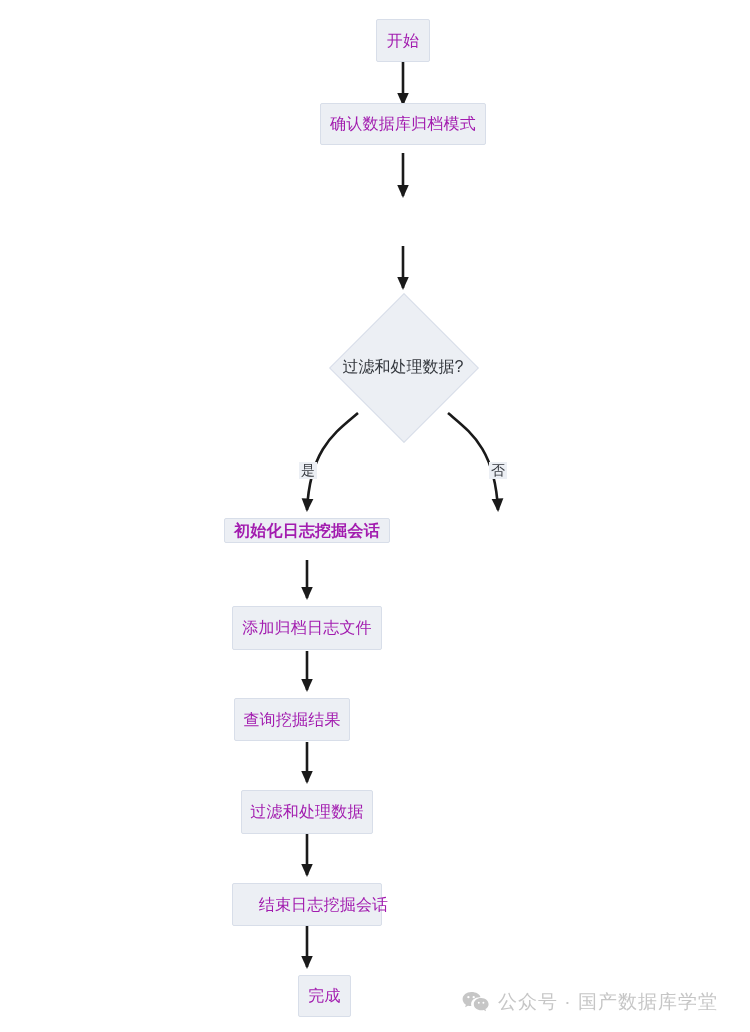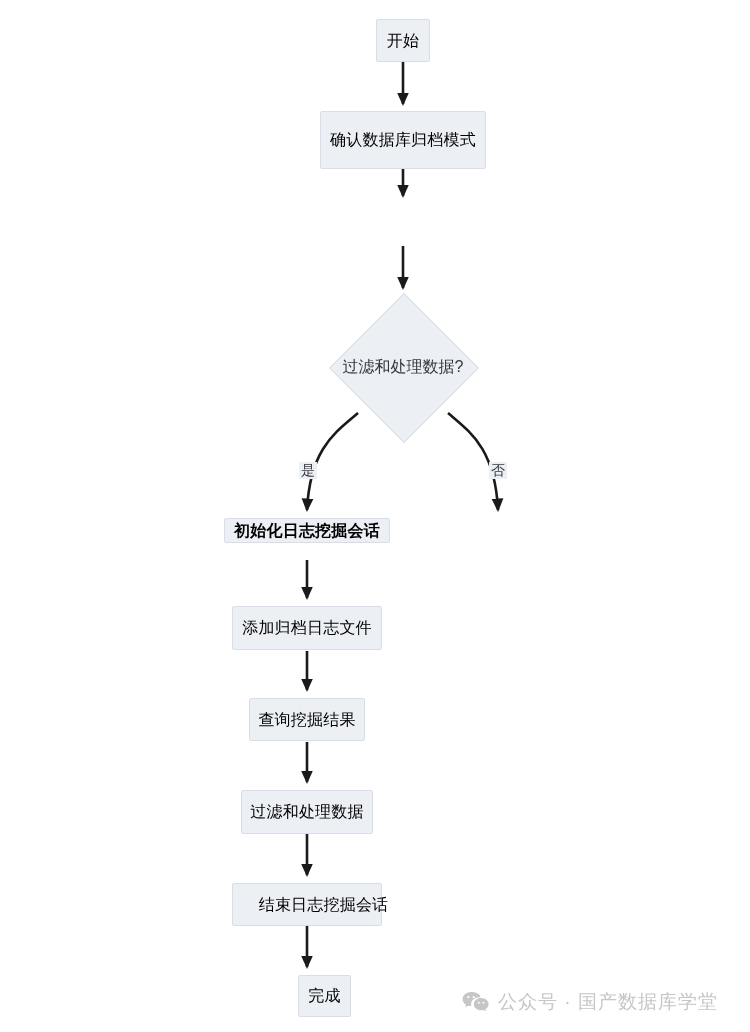--- a/index.html
+++ b/index.html
@@ -25,21 +25,21 @@
   }
   .node {
     position: absolute;
     box-sizing: border-box;
     background: #eceff4;
     border: 1px solid #d8dee9;
     border-radius: 2px;
     display: flex;
     align-items: center;
     justify-content: center;
-    color: #000000;
+    color: #a21caf;
     font-size: 16px;
     line-height: 1;
     white-space: nowrap;
     letter-spacing: 0.2px;
     z-index: 2;
   }
   .diamond-wrap {
     position: absolute;
     z-index: 2;
   }
@@ -117,21 +117,21 @@
       <path d="M 307 742 L 307 782"></path>
       <path d="M 307 834 L 307 875"></path>
       <path d="M 307 926 L 307 967"></path>
     </g>
   </svg>
 
   <div class="node" style="left:376px; top:19px; width:54px; height:43px;">
     <span>开始</span>
   </div>
 
-  <div class="node" style="left:320px; top:111px; width:166px; height:58px;">
+  <div class="node" style="left:320px; top:103px; width:166px; height:42px;">
     <span>确认数据库归档模式</span>
   </div>
 
 
   <div class="diamond-wrap" style="left:351px; top:315px; width:104px; height:104px;">
     <div class="diamond-shape"></div>
     <div class="diamond-label">过滤和处理数据?</div>
   </div>
 
   <div class="edge-label" style="left:299px; top:462px;">
@@ -144,21 +144,21 @@
 
   <div class="node" style="left:224px; top:518px; width:166px; height:25px;font-weight:bold;">
     <span>初始化日志挖掘会话</span>
   </div>
 
 
   <div class="node" style="left:232px; top:606px; width:150px; height:44px;">
     <span>添加归档日志文件</span>
   </div>
 
-  <div class="node" style="left:249px; top:698px; width:116px; height:43px;">
+  <div class="node" style="left:234px; top:698px; width:116px; height:43px;">
     <span>查询挖掘结果</span>
   </div>
 
   <div class="node" style="left:241px; top:790px; width:132px; height:44px;">
     <span>过滤和处理数据</span>
   </div>
 
   <div class="node" style="left:232px; top:883px; width:150px; height:43px;padding-left:33px;">
     <span>结束日志挖掘会话</span>
   </div>

